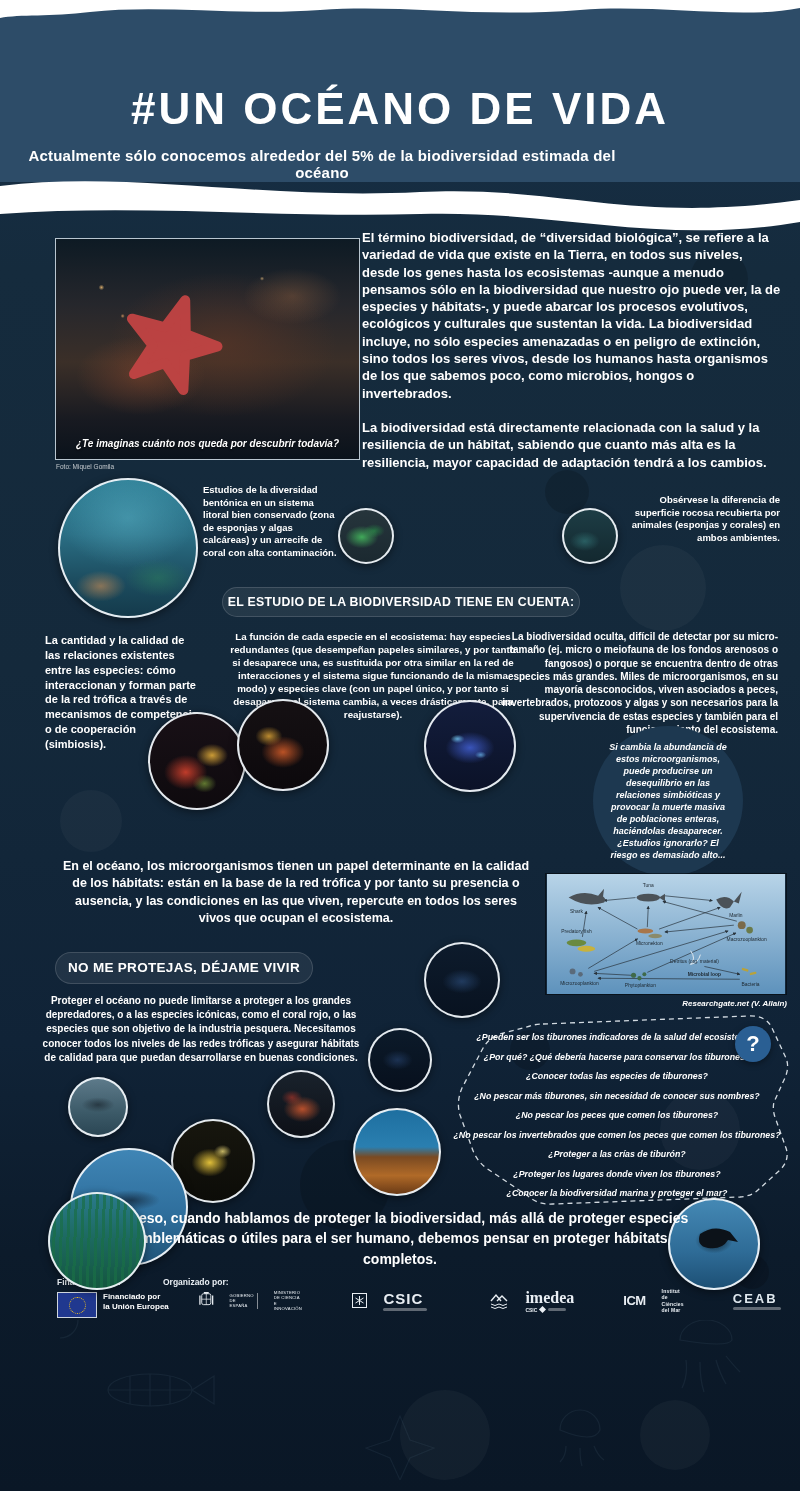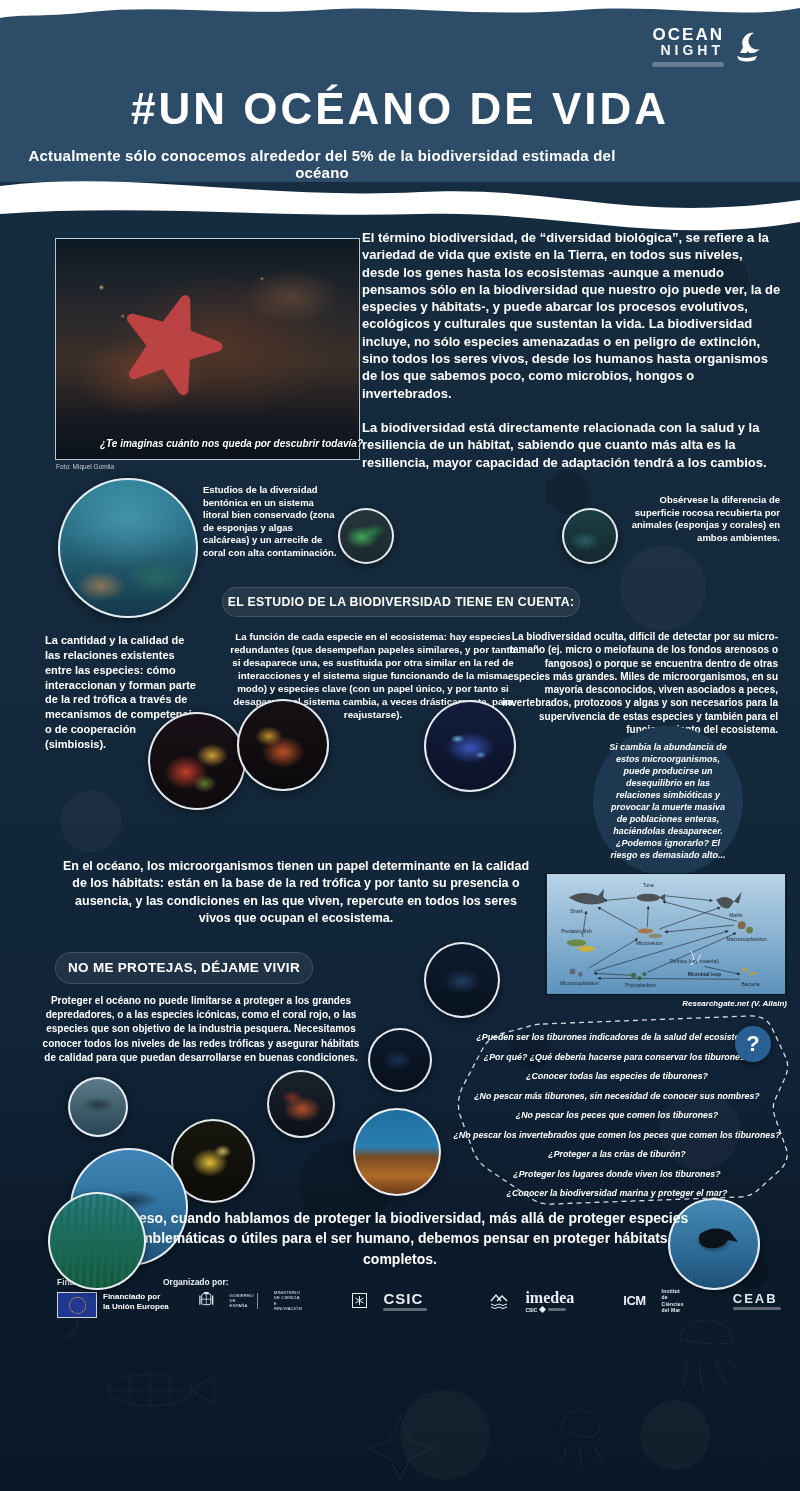--- a/index.html
+++ b/index.html
@@ -24,21 +24,21 @@
   
   .photo{top:238px;left:55px;width:305px;height:222px;border:1px solid #b9c6d0;box-sizing:border-box;
     background:
       radial-gradient(70px 40px at 78% 26%, rgba(190,120,70,.30), transparent 70%),
       radial-gradient(90px 55px at 28% 62%, rgba(130,70,45,.55), transparent 72%),
       radial-gradient(150px 95px at 55% 48%, rgba(95,55,38,.62), transparent 76%),
       radial-gradient(4px 4px at 15% 22%, rgba(255,200,120,.8), transparent 70%),
       radial-gradient(3px 3px at 22% 35%, rgba(255,180,110,.7), transparent 70%),
       radial-gradient(3px 3px at 68% 18%, rgba(255,210,140,.6), transparent 70%),
       linear-gradient(180deg,#0d1a24 0%,#26272c 30%,#3b2f28 56%,#181a21 82%,#0a121b 100%);}
-  .photo-caption{left:0;bottom:10px;width:100%;text-align:center;font-style:italic;font-weight:bold;font-size:10px;text-shadow:0 1px 2px rgba(0,0,0,.8);padding-left:24px;}
+  .photo-caption{left:0;bottom:10px;width:100%;text-align:center;font-style:italic;font-weight:bold;font-size:10px;text-shadow:0 1px 2px rgba(0,0,0,.8);}
   .photo-credit{top:463px;left:56px;font-size:6.5px;color:rgba(255,255,255,.72);}
   
   .p-intro{left:362px;width:420px;font-size:13px;font-weight:600;line-height:1.33;}
   .p1{top:229px;}
   .p2{top:419px;}
   
   .ring{border-radius:50%;border:2px solid rgba(240,246,250,.95);box-shadow:0 2px 8px rgba(0,0,0,.45);box-sizing:border-box;}
   .c-reef{top:478px;left:58px;width:140px;height:140px;
     background:
       radial-gradient(36px 22px at 30% 78%, rgba(225,150,85,.55), transparent 70%),
@@ -152,33 +152,20 @@
 <body>
 
 <div class="poster">
 
   <div class="abs header-band"></div>
 
   <svg class="abs wave-top" width="800" height="26" viewBox="0 0 800 26">
     <path d="M0,0 H800 V8 C740,20 660,4 580,10 C480,18 400,4 320,10 C240,16 160,4 90,12 C50,17 20,14 0,18 Z" fill="#ffffff"></path>
   </svg>
 
-  <div class="abs brand">
-    <div class="brand-txt">
-      <div class="brand-l1">OCEAN</div>
-      <div class="brand-l2">NIGHT</div>
-      <div class="brand-tag"></div>
-    </div>
-    <svg width="34" height="36" viewBox="0 0 34 36">
-      <path d="M24,4 a10,10 0 1 0 6,16 a8,8 0 1 1 -6,-16 Z" fill="#ffffff"></path>
-      <path d="M10,24 L16,12 L17,24 Z" fill="#ffffff"></path>
-      <path d="M19,16 L25,24 L19,24 Z" fill="#ffffff"></path>
-      <path d="M7,27 q8,4 20,0 l-2,4 q-8,3 -16,0 Z" fill="#ffffff"></path>
-    </svg>
-  </div>
 
   <div class="abs title">#UN OCÉANO DE VIDA</div>
   <div class="abs subtitle">Actualmente sólo conocemos alrededor del 5% de la biodiversidad estimada del océano</div>
 
   <svg class="abs wave-div" width="800" height="80" viewBox="0 0 800 80">
     <path d="M0,18 C130,2 260,32 420,24 C560,17 630,56 800,32 L800,54 C660,78 560,42 420,46 C280,50 140,36 0,46 Z" fill="#ffffff"></path>
   </svg>
 
   <div class="abs blob dk" style="top:470px;left:545px;width:44px;height:44px;"></div>
   <div class="abs blob dk" style="top:688px;left:262px;width:46px;height:46px;"></div>
@@ -214,21 +201,21 @@
   <div class="abs pill pill1">EL ESTUDIO DE LA BIODIVERSIDAD TIENE EN CUENTA:</div>
   <div class="abs col1">La cantidad y la calidad de las relaciones existentes entre las especies: cómo interaccionan y forman parte de la red trófica a través de mecanismos de competencia o de cooperación (simbiosis).</div>
   <div class="abs col2"><span>La función de cada especie en el ecosistema: hay especies </span><b>redundantes</b><span> (que desempeñan papeles similares, y por tanto si desaparece una, es sustituida por otra similar en la red de interacciones y el sistema sigue funcionando de la misma modo) y especies </span><b>clave</b><span> (con un papel único, y por tanto si desaparece, el sistema cambia, a veces drásticamente, para reajustarse).</span></div>
   <div class="abs col3">La biodiversidad oculta, difícil de detectar por su micro-tamaño (ej. micro o meiofauna de los fondos arenosos o fangosos) o porque se encuentra dentro de otras especies más grandes. Miles de microorganismos, en su mayoría desconocidos, viven asociados a peces, invertebrados, protozoos y algas y son necesarios para la supervivencia de estas especies y también para el funcionamiento del ecosistema.</div>
 
   <div class="abs ring c-coral1"></div>
   <div class="abs ring c-coral2"></div>
   <div class="abs ring c-clam"></div>
 
   <div class="abs bubble">
-    <div class="bubble-txt">Si cambia la abundancia de estos microorganismos, puede producirse un desequilibrio en las relaciones simbióticas y provocar la muerte masiva de poblaciones enteras, haciéndolas desaparecer. ¿Podemos ignorarlo? El riesgo es demasiado alto...</div>
+    <div class="bubble-txt">Si cambia la abundancia de estos microorganismos, puede producirse un desequilibrio en las relaciones simbióticas y provocar la muerte masiva de poblaciones enteras, haciéndolas desaparecer. ¿Estudios ignorarlo? El riesgo es demasiado alto...</div>
   </div>
 
   <div class="abs p-bact">En el océano, los microorganismos tienen un papel determinante en la calidad de los hábitats: están en la base de la red trófica y por tanto su presencia o ausencia, y las condiciones en las que viven, repercute en todos los seres vivos que ocupan el ecosistema.</div>
 
   <svg class="abs diagram" viewBox="0 0 242 122">
     <defs>
       <linearGradient id="sea" x1="0" y1="0" x2="0" y2="1">
         <stop offset="0" stop-color="#b8d4e8"></stop>
           <stop offset="1" stop-color="#5e92bc"></stop>
       </linearGradient>

